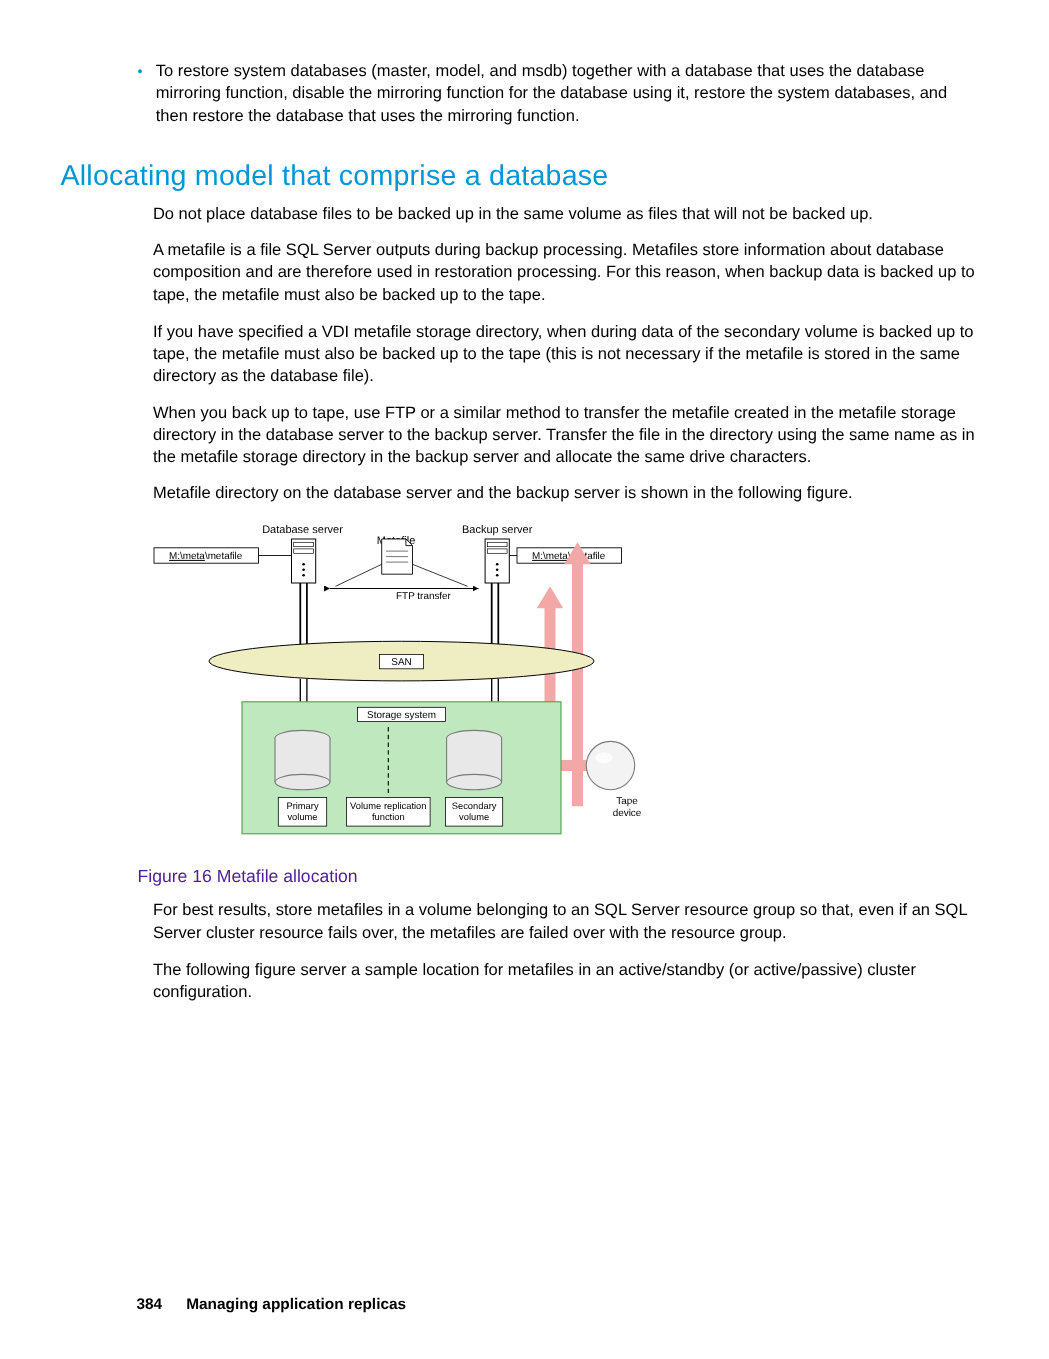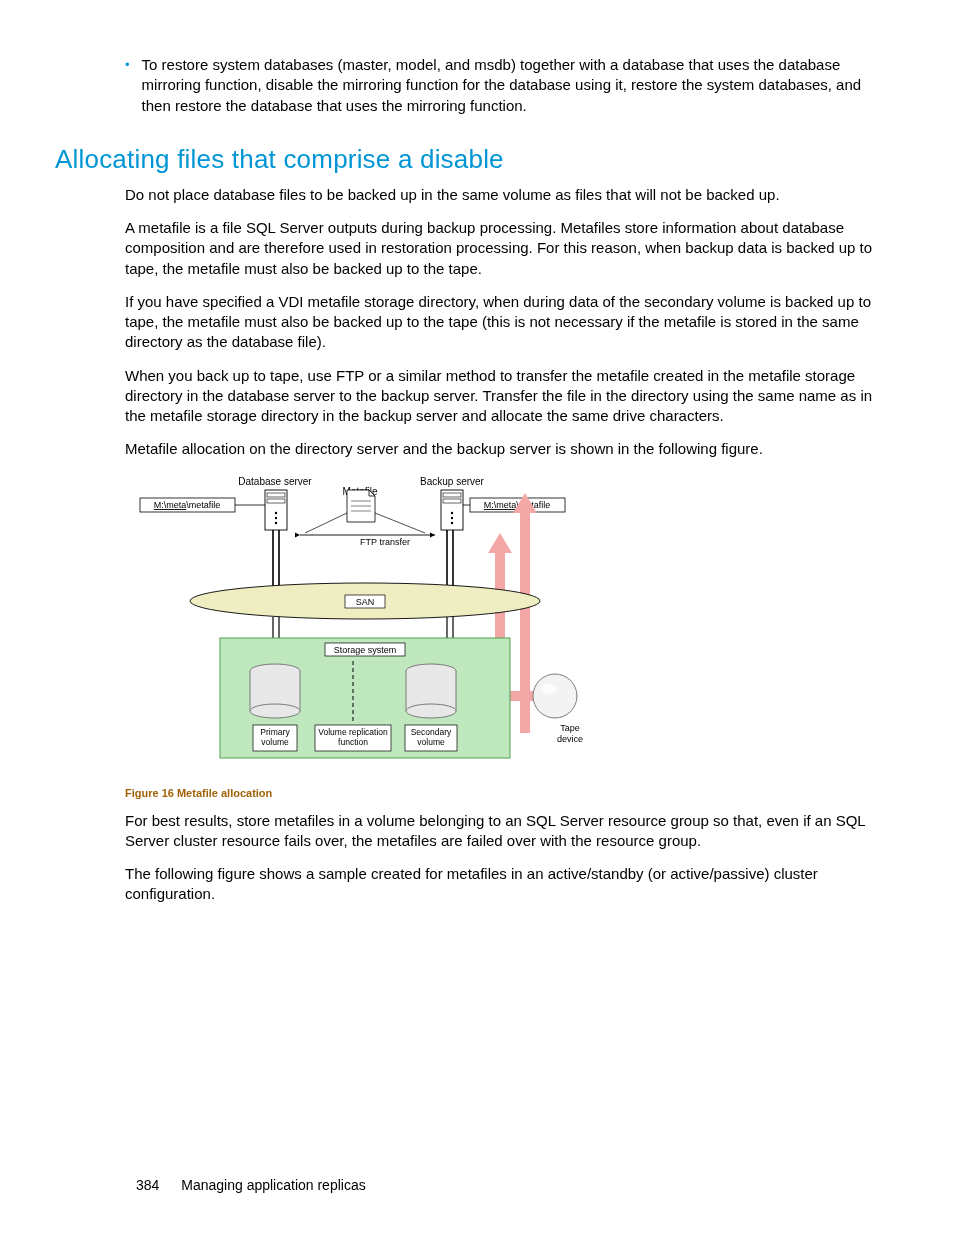--- a/index.html
+++ b/index.html
@@ -39,62 +39,63 @@
     color: #0096d6;
     font-size: 26px;
     margin: 0 0 10px 0;
     letter-spacing: 0.2px;
   }
   .body-indent {
     margin-left: 70px;
     font-size: 15px;
     line-height: 1.35;
   }
-  .body-indent p { margin: 0 0 13px 0; }
+  .body-indent p { margin: 0 0 13px 14px; }
   .fig-caption {
-    color: #a16207;
-    font-weight: bold;
-    font-size: 11px;
+    color: #4c1d95;
+    font-weight: normal;
+    font-size: 16px;
     margin: 8px 0 10px 0;
   }
   .footer {
     position: absolute;
     bottom: 42px;
-    left: 136px;
+    left: 124px;
     font-size: 14px;
+    font-weight: bold;
   }
   .footer .pn { margin-right: 18px; }
   
   .diagram-wrap {
     margin: 6px 0 4px 0;
   }
   svg text { font-family: Arial, Helvetica, sans-serif; }
 </style>
 </head>
 <body>
 
 <div class="page">
 
   <div class="bullet-block">
     <div class="bullet">
       <span class="dot">•</span>
       <span>To restore system databases (master, model, and msdb) together with a database that uses the database mirroring function, disable the mirroring function for the database using it, restore the system databases, and then restore the database that uses the mirroring function.</span>
     </div>
   </div>
 
-  <h2 class="section">Allocating files that comprise a disable</h2>
+  <h2 class="section">Allocating model that comprise a database</h2>
   <div class="body-indent">
     <p>Do not place database files to be backed up in the same volume as files that will not be backed up.</p>
   </div>
 
   <div class="body-indent">
     <p>A metafile is a file SQL Server outputs during backup processing. Metafiles store information about database composition and are therefore used in restoration processing. For this reason, when backup data is backed up to tape, the metafile must also be backed up to the tape.</p>
     <p>If you have specified a VDI metafile storage directory, when during data of the secondary volume is backed up to tape, the metafile must also be backed up to the tape (this is not necessary if the metafile is stored in the same directory as the database file).</p>
     <p>When you back up to tape, use FTP or a similar method to transfer the metafile created in the metafile storage directory in the database server to the backup server. Transfer the file in the directory using the same name as in the metafile storage directory in the backup server and allocate the same drive characters.</p>
-    <p>Metafile allocation on the directory server and the backup server is shown in the following figure.</p>
+    <p>Metafile directory on the database server and the backup server is shown in the following figure.</p>
 
     <div class="diagram-wrap">
       <svg width="470" height="300" viewBox="0 0 470 300">
 
         <text x="150" y="12" font-size="10" text-anchor="middle">Database server</text>
         <text x="327" y="12" font-size="10" text-anchor="middle">Backup server</text>
         <text x="235" y="22" font-size="10" text-anchor="middle">Metafile</text>
 
         <rect x="15" y="25" width="95" height="14" fill="#fff" stroke="#000" stroke-width="0.8"></rect>
         <text x="62" y="35" font-size="9" text-anchor="middle"><tspan text-decoration="underline">M:\meta</tspan>\metafile</text>
@@ -206,20 +207,20 @@
           <circle cx="430" cy="223" r="22" fill="#f3f3f3" stroke="#7a7a7a"></circle>
           <ellipse cx="424" cy="216" rx="8" ry="5" fill="#fff" opacity="0.7"></ellipse>
         </g>
         <text x="445" y="258" font-size="9" text-anchor="middle"><tspan x="445" dy="0">Tape</tspan><tspan x="445" dy="11">device</tspan></text>
       </svg>
     </div>
 
     <div class="fig-caption">Figure 16 Metafile allocation</div>
 
     <p>For best results, store metafiles in a volume belonging to an SQL Server resource group so that, even if an SQL Server cluster resource fails over, the metafiles are failed over with the resource group.</p>
-    <p>The following figure shows a sample created for metafiles in an active/standby (or active/passive) cluster configuration.</p>
+    <p>The following figure server a sample location for metafiles in an active/standby (or active/passive) cluster configuration.</p>
   </div>
 
   <div class="footer">
     <span class="pn">384</span>
     <span>Managing application replicas</span>
   </div>
 </div>
 
 </body></html>

